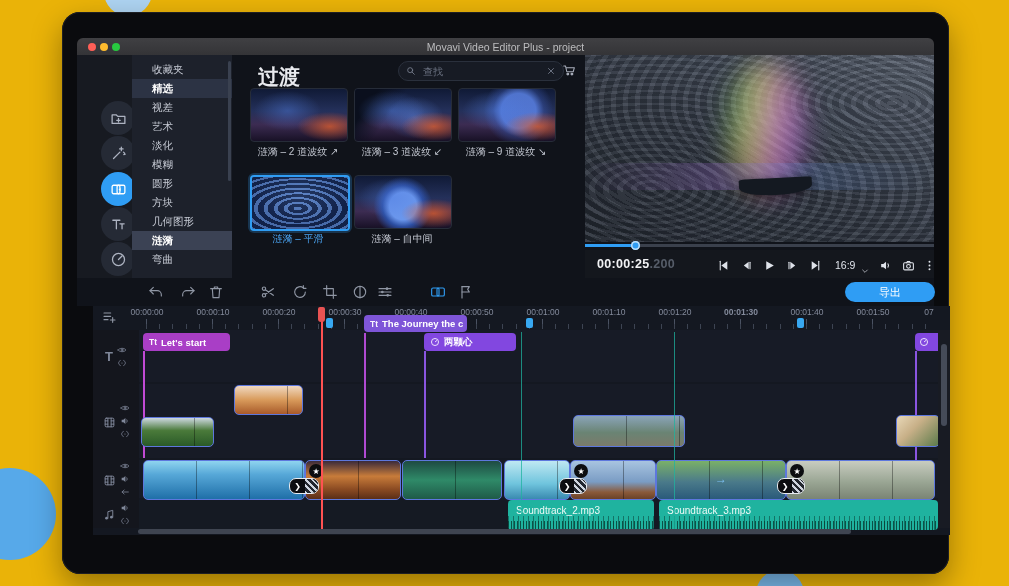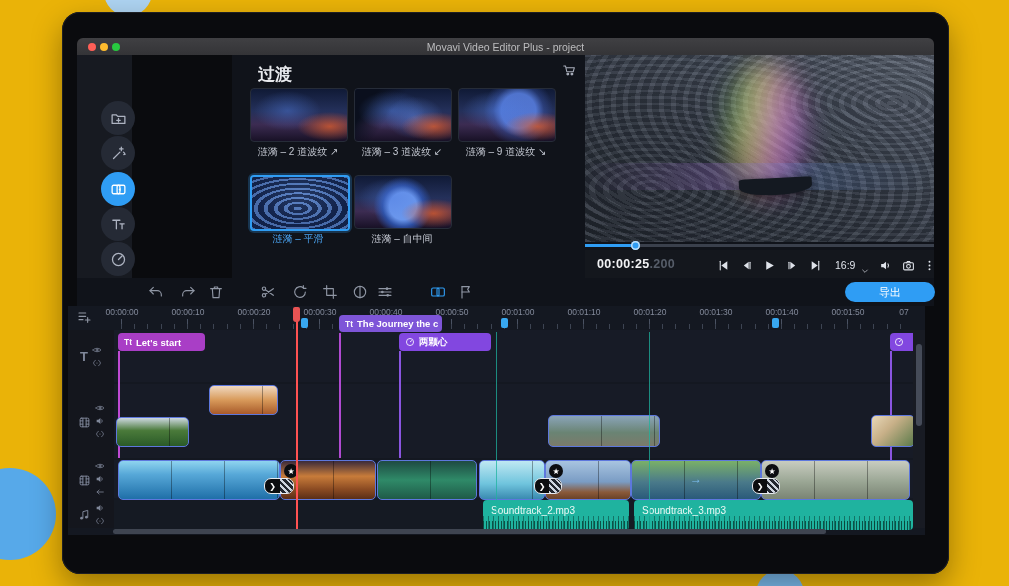--- a/index.html
+++ b/index.html
@@ -23,21 +23,21 @@
   .tool.active{background:#2f9df4;color:#fff;}
   .tool svg{width:17px;height:17px;stroke:currentColor;fill:none;stroke-width:1.8;stroke-linecap:round;stroke-linejoin:round;}
   
   .cats{position:absolute;left:70px;top:43px;width:100px;height:223px;background:#1d212b;overflow:hidden;}
   .cat{height:19px;line-height:19px;padding-left:20px;font-size:10.5px;color:#c6cad4;white-space:nowrap;}
   .cat.sel1{background:#2c3344;color:#fff;font-weight:bold;}
   .cat.sel2{background:#3b4254;color:#fff;font-weight:bold;}
   .cats-scroll{position:absolute;right:1px;top:6px;width:3px;height:120px;background:#3a4150;border-radius:2px;}
   
   .panel{position:absolute;left:170px;top:43px;width:353px;height:223px;background:#10131a;}
-  .panel-title{position:absolute;left:26px;top:8px;font-size:17px;font-weight:bold;color:#e8eaee;}
+  .panel-title{position:absolute;left:26px;top:8px;font-size:21px;font-weight:bold;color:#e8eaee;}
   .search{position:absolute;left:166px;top:6px;width:150px;height:18px;background:#171b24;border:1px solid #2a303c;
           border-radius:10px;display:flex;align-items:center;padding:0 7px;gap:5px;}
   .search input{flex:1;background:transparent;border:none;outline:none;color:#cfd3dc;font-size:10px;min-width:0;
                 font-family:"Liberation Sans","DejaVu Sans",sans-serif;}
   .search input::placeholder{color:#6a7180;}
   .sic{width:10px;height:10px;stroke:#7b8292;fill:none;stroke-width:2;stroke-linecap:round;}
   .cart{position:absolute;left:330px;top:8px;width:14px;height:14px;stroke:#aab0bd;fill:none;stroke-width:1.8;stroke-linecap:round;stroke-linejoin:round;}
   .thumb{position:absolute;width:96px;height:52px;border-radius:4px;overflow:hidden;border:1px solid #262c38;}
   .thumb.sel{border:2px solid #2f9df4;box-shadow:0 0 0 2px rgba(47,157,244,.25);}
   .tlabel{position:absolute;width:96px;text-align:center;font-size:10px;color:#c3c7d1;white-space:nowrap;}
@@ -74,21 +74,21 @@
   .pc svg{width:13px;height:13px;fill:#dfe3ea;stroke:#dfe3ea;stroke-width:2;stroke-linecap:round;}
   .aspect{position:absolute;top:9px;font-size:10.5px;color:#dfe3ea;}
   
   .toolbar{position:absolute;left:15px;top:266px;width:857px;height:28px;background:#10131a;}
   .tbic{position:absolute;top:6px;width:16px;height:16px;color:#8f96a4;}
   .tbic svg{width:16px;height:16px;stroke:currentColor;fill:none;stroke-width:1.7;stroke-linecap:round;stroke-linejoin:round;}
   .tbic.blue{color:#2f9df4;}
   .export{position:absolute;left:768px;top:4px;width:90px;height:20px;border-radius:10px;background:#2f9df4;
      color:#fff;font-size:11px;display:flex;align-items:center;justify-content:center;border:none;}
   
-  .timeline{position:absolute;left:6px;top:294px;width:857px;height:229px;background:#141821;}
+  .timeline{position:absolute;left:31px;top:294px;width:857px;height:229px;background:#141821;}
   .ruler{position:absolute;left:46px;top:0;width:799px;height:24px;}
   .ruler .ticks{position:absolute;left:7px;right:0;bottom:1px;height:10px;
      background:repeating-linear-gradient(90deg,#3d4452 0 1px,transparent 1px 13.2px),
                 repeating-linear-gradient(90deg,#4a5262 0 1px,transparent 1px 66px);
      background-size:100% 5px,100% 10px;background-position:bottom left,bottom left;background-repeat:repeat-x;}
   .rlabel{position:absolute;top:1px;width:66px;text-align:center;font-size:8.5px;color:#848b9c;}
   .hdrcol{position:absolute;left:0;top:24px;width:46px;height:198px;background:#14161d;}
   .band-row{position:absolute;left:46px;background:#171b26;}
   .thdr{position:absolute;left:0;width:46px;display:flex;align-items:center;justify-content:center;gap:4px;color:#7f8799;}
   .thdr .big{width:13px;height:13px;}
@@ -183,23 +183,48 @@
       <div class="tool" style="top:223px;">
         <svg viewBox="0 0 24 24">
             <rect x="4" y="4" width="6.5" height="6.5" rx="1.5"></rect>
             <rect x="13.5" y="4" width="6.5" height="6.5" rx="1.5"></rect>
             <rect x="4" y="13.5" width="6.5" height="6.5" rx="1.5"></rect>
             <rect x="13.5" y="13.5" width="6.5" height="6.5" rx="1.5"></rect>
           </svg>
       </div>
     </div>
 
+    <div class="cats">
+      <div style="height:5px;"></div>
+      <div class="cat">收藏夹</div>
+      <div class="cat sel1">精选</div>
+      <div class="cat">视差</div>
+      <div class="cat">艺术</div>
+      <div class="cat">淡化</div>
+      <div class="cat">模糊</div>
+      <div class="cat">圆形</div>
+      <div class="cat">方块</div>
+      <div class="cat">几何图形</div>
+      <div class="cat sel2">涟漪</div>
+      <div class="cat">弯曲</div>
+      <div class="cats-scroll"></div>
+    </div>
 
     <div class="panel">
       <div class="panel-title">过渡</div>
+      <div class="search">
+        <svg class="sic" viewBox="0 0 24 24">
+            <circle cx="10" cy="10" r="6"></circle>
+            <path d="M14.5 14.5L20 20"></path>
+          </svg>
+        <input placeholder="查找" style="">
+        <svg class="sic" viewBox="0 0 24 24">
+            <path d="M6 6l12 12M18 6L6 18"></path>
+          </svg>
+      </div>
       <svg class="cart" viewBox="0 0 24 24">
           <path d="M3 5h3l2.2 10h11l2-7H7"></path>
           <circle cx="10" cy="19" r="1.6" fill="#aab0bd"></circle>
           <circle cx="17" cy="19" r="1.6" fill="#aab0bd"></circle>
         </svg>
 
       <div class="thumb city" style="left:18px;top:33px;"></div>
       <div class="thumb city" style="left:122px;top:33px;">
         <div class="abs" style="inset:0;background:linear-gradient(125deg,#0a0f1d 18%,transparent 40%),radial-gradient(45% 60% at 62% 55%, rgba(90,130,220,.55), transparent 68%);"></div>
       </div>
@@ -334,21 +359,21 @@
         <div class="ticks"></div>
         <div class="rlabel" style="left:-25px;">00:00:00</div>
         <div class="rlabel" style="left:41px;">00:00:10</div>
         <div class="rlabel" style="left:107px;">00:00:20</div>
         <div class="rlabel" style="left:173px;">00:00:30</div>
         <div class="rlabel" style="left:239px;">00:00:40</div>
         <div class="rlabel" style="left:305px;">00:00:50</div>
         <div class="rlabel" style="left:371px;">00:01:00</div>
         <div class="rlabel" style="left:437px;">00:01:10</div>
         <div class="rlabel" style="left:503px;">00:01:20</div>
-        <div class="rlabel" style="left:569px;">00:01:30</div>
+        <div class="rlabel" style="left:569px;font-weight:bold;">00:01:30</div>
         <div class="rlabel" style="left:635px;">00:01:40</div>
         <div class="rlabel" style="left:701px;">00:01:50</div>
         <div class="rlabel" style="left:775px;width:30px;">07</div>
       </div>
 
       <div class="hdrcol"></div>
       <div class="band-row" style="top:24px;height:52px;width:799px;"></div>
       <div class="band-row" style="top:78px;height:74px;width:799px;"></div>
       <div class="band-row" style="top:154px;height:38px;width:799px;"></div>
       <div class="band-row" style="top:194px;height:29px;width:799px;background:#151a23;"></div>

